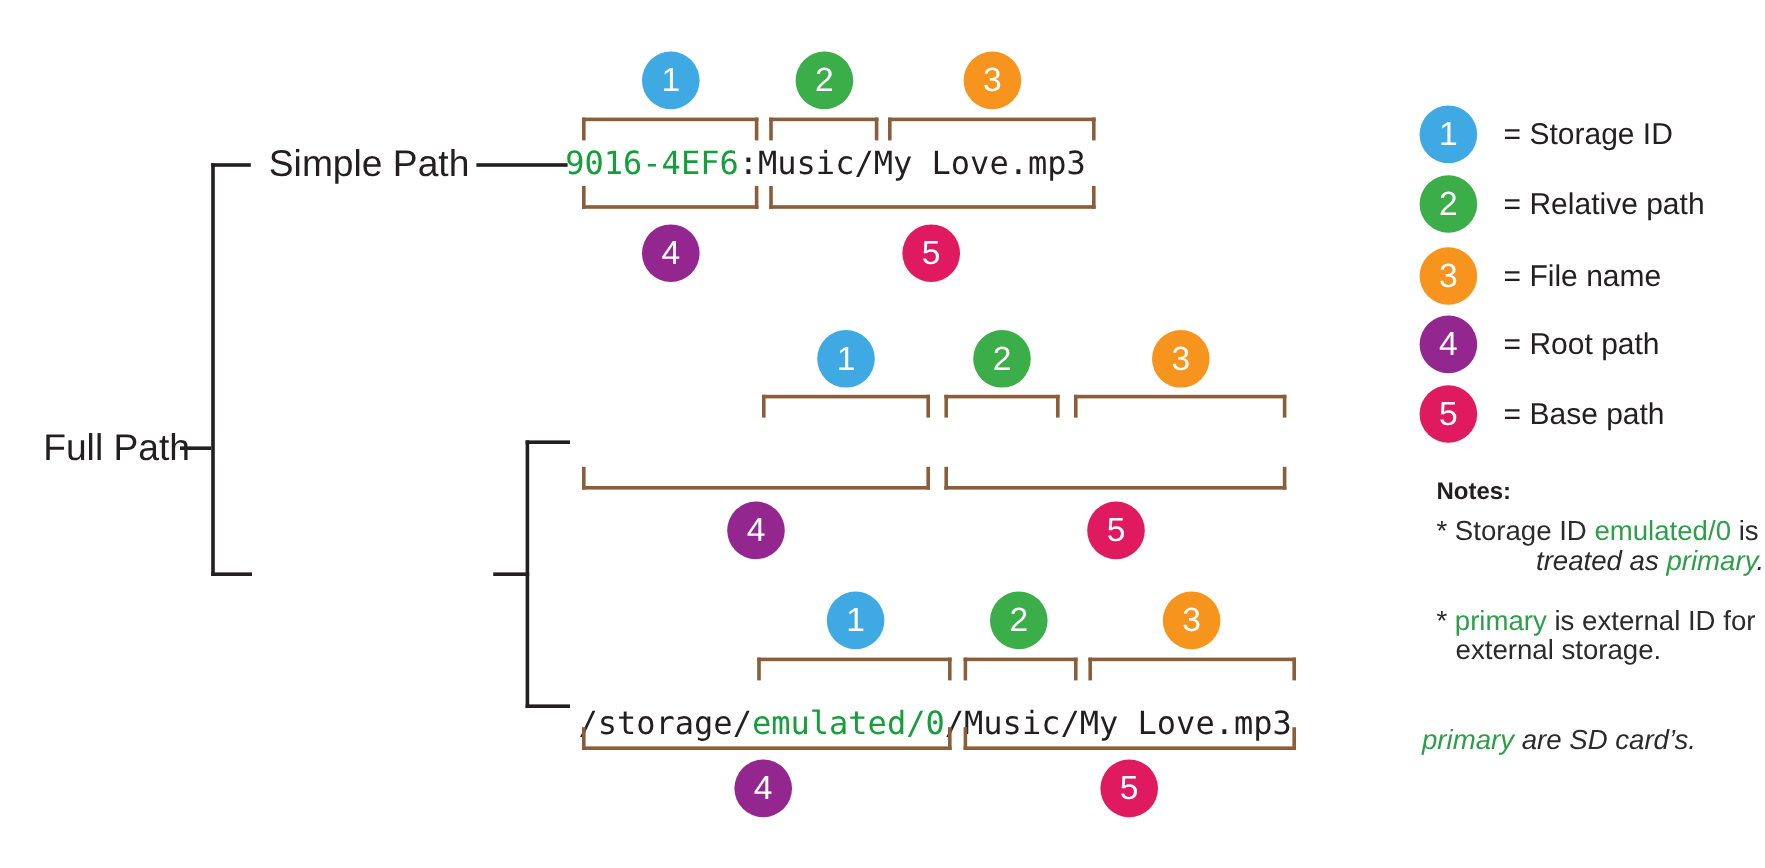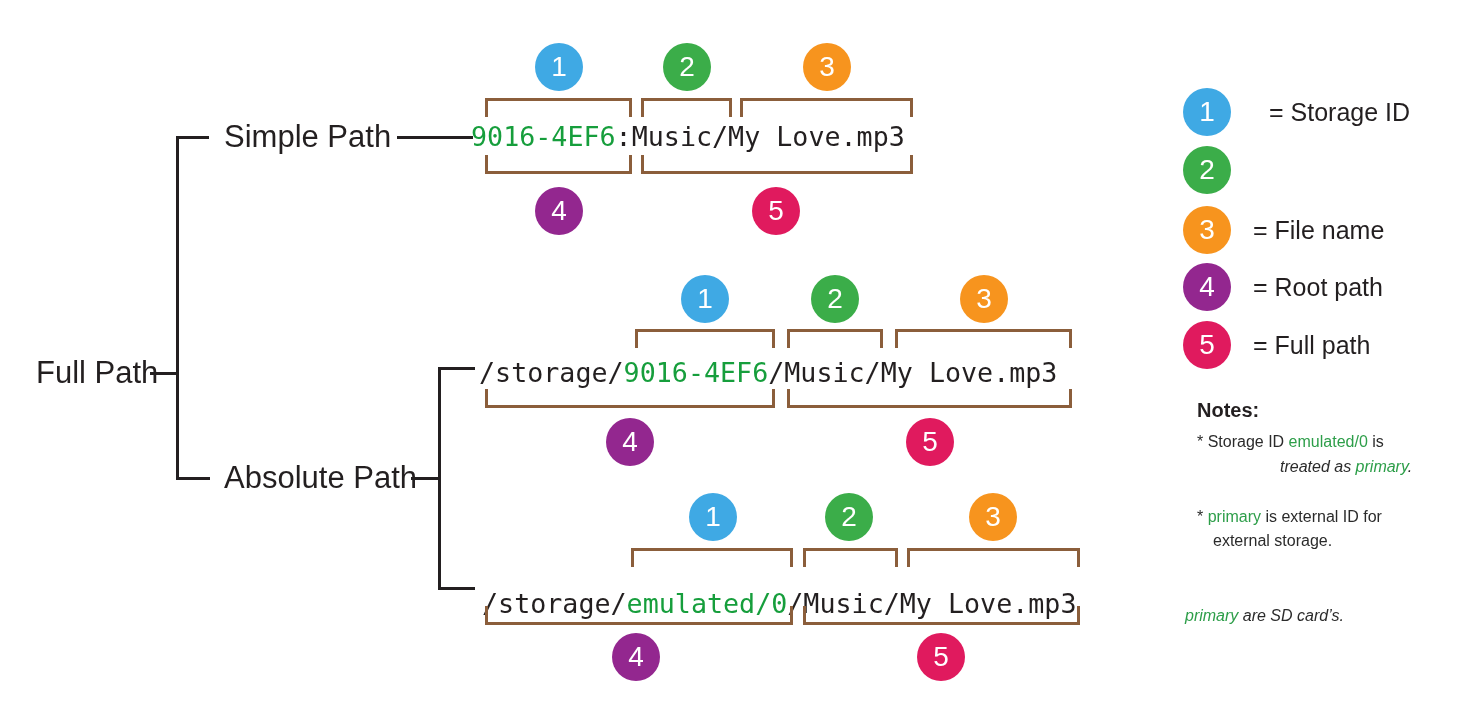--- a/index.html
+++ b/index.html
@@ -29,38 +29,37 @@
   }
   .c-blue{background:#3fa9e4;}
   .c-green{background:#3bad49;}
   .c-orange{background:#f7941e;}
   .c-purple{background:#93278f;}
   .c-pink{background:#e01a5e;}
   
   .legend-label{position:absolute;font-size:25px;line-height:30px;white-space:nowrap;color:#231f20;}
   
   .notes-title{position:absolute;font-size:20px;line-height:24px;font-weight:bold;color:#231f20;}
-  .note-line{position:absolute;font-size:16px;line-height:24px;white-space:nowrap;color:#2b2b2b;}
+  .note-line{position:absolute;font-size:23px;line-height:24px;white-space:nowrap;color:#2b2b2b;}
   .note-line .green{color:#2d9e49;}
 </style>
 </head>
 <body>
 
 <div id="canvas">
 
   <div class="tree-label" style="left:36px;top:356px;">Full Path</div>
   <div class="tline" style="left:150px;top:372px;width:26px;height:3px;"></div>
   <div class="tline" style="left:176px;top:136px;width:3px;height:344px;"></div>
 
   <div class="tline" style="left:176px;top:136px;width:33px;height:3px;"></div>
   <div class="tree-label" style="left:224px;top:120px;">Simple Path</div>
   <div class="tline" style="left:397px;top:136px;width:76px;height:3px;"></div>
 
   <div class="tline" style="left:176px;top:477px;width:34px;height:3px;"></div>
-  <div class="tree-label" style="left:224px;top:461px;">Absolute Path</div>
   <div class="tline" style="left:411px;top:477px;width:30px;height:3px;"></div>
   <div class="tline" style="left:438px;top:367px;width:3px;height:223px;"></div>
   <div class="tline" style="left:438px;top:367px;width:37px;height:3px;"></div>
   <div class="tline" style="left:438px;top:587px;width:37px;height:3px;"></div>
 
   <div class="circle c-blue" style="left:535px;top:43px;">1</div>
   <div class="circle c-green" style="left:663px;top:43px;">2</div>
   <div class="circle c-orange" style="left:803px;top:43px;">3</div>
 
   <div class="bracket top" style="left:485px;top:98px;width:147px;"></div>
@@ -76,21 +75,20 @@
   <div class="circle c-pink" style="left:752px;top:187px;">5</div>
 
   <div class="circle c-blue" style="left:681px;top:275px;">1</div>
   <div class="circle c-green" style="left:811px;top:275px;">2</div>
   <div class="circle c-orange" style="left:960px;top:275px;">3</div>
 
   <div class="bracket top" style="left:635px;top:329px;width:140px;"></div>
   <div class="bracket top" style="left:787px;top:329px;width:96px;"></div>
   <div class="bracket top" style="left:895px;top:329px;width:177px;"></div>
 
-  <div class="path-text" style="left:479px;top:358px;"><span>/storage/</span><span class="green">9016-4EF6</span><span>/Music/My Love.mp3</span></div>
 
   <div class="bracket bottom" style="left:485px;top:389px;width:290px;"></div>
   <div class="bracket bottom" style="left:787px;top:389px;width:285px;"></div>
 
   <div class="circle c-purple" style="left:606px;top:418px;">4</div>
   <div class="circle c-pink" style="left:906px;top:418px;">5</div>
 
   <div class="circle c-blue" style="left:689px;top:493px;">1</div>
   <div class="circle c-green" style="left:825px;top:493px;">2</div>
   <div class="circle c-orange" style="left:969px;top:493px;">3</div>
@@ -101,32 +99,33 @@
 
   <div class="path-text" style="left:482px;top:589px;"><span>/storage/</span><span class="green">emulated/0</span><span>/Music/My Love.mp3</span></div>
 
   <div class="bracket bottom" style="left:485px;top:606px;width:308px;"></div>
   <div class="bracket bottom" style="left:803px;top:606px;width:277px;"></div>
 
   <div class="circle c-purple" style="left:612px;top:633px;">4</div>
   <div class="circle c-pink" style="left:917px;top:633px;">5</div>
 
   <div class="circle c-blue" style="left:1183px;top:88px;">1</div>
-  <div class="legend-label" style="left:1253px;top:97px;margin-left:16px;">= Storage ID</div>
+  <div class="legend-label" style="left:1253px;top:97px;">= Storage ID</div>
 
   <div class="circle c-green" style="left:1183px;top:146px;">2</div>
+  <div class="legend-label" style="left:1253px;top:155px;">= Relative path</div>
 
   <div class="circle c-orange" style="left:1183px;top:206px;">3</div>
   <div class="legend-label" style="left:1253px;top:215px;">= File name</div>
 
   <div class="circle c-purple" style="left:1183px;top:263px;">4</div>
   <div class="legend-label" style="left:1253px;top:272px;">= Root path</div>
 
   <div class="circle c-pink" style="left:1183px;top:321px;">5</div>
-  <div class="legend-label" style="left:1253px;top:330px;">= Full path</div>
+  <div class="legend-label" style="left:1253px;top:330px;">= Base path</div>
 
   <div class="notes-title" style="left:1197px;top:398px;">Notes:</div>
 
   <div class="note-line" style="left:1197px;top:430px;"><span>* Storage ID </span><span class="green">emulated/0</span><span> is</span></div>
   <div class="note-line" style="left:1280px;top:455px;font-style:italic;"><span>treated as </span><span class="green">primary</span><span>.</span></div>
 
   <div class="note-line" style="left:1197px;top:505px;"><span>* </span><span class="green">primary</span><span> is external ID for</span></div>
   <div class="note-line" style="left:1213px;top:529px;"><span>external storage.</span></div>
 
   <div class="note-line" style="left:1185px;top:604px;font-style:italic;"><span class="green">primary</span><span> are SD card’s.</span></div>

